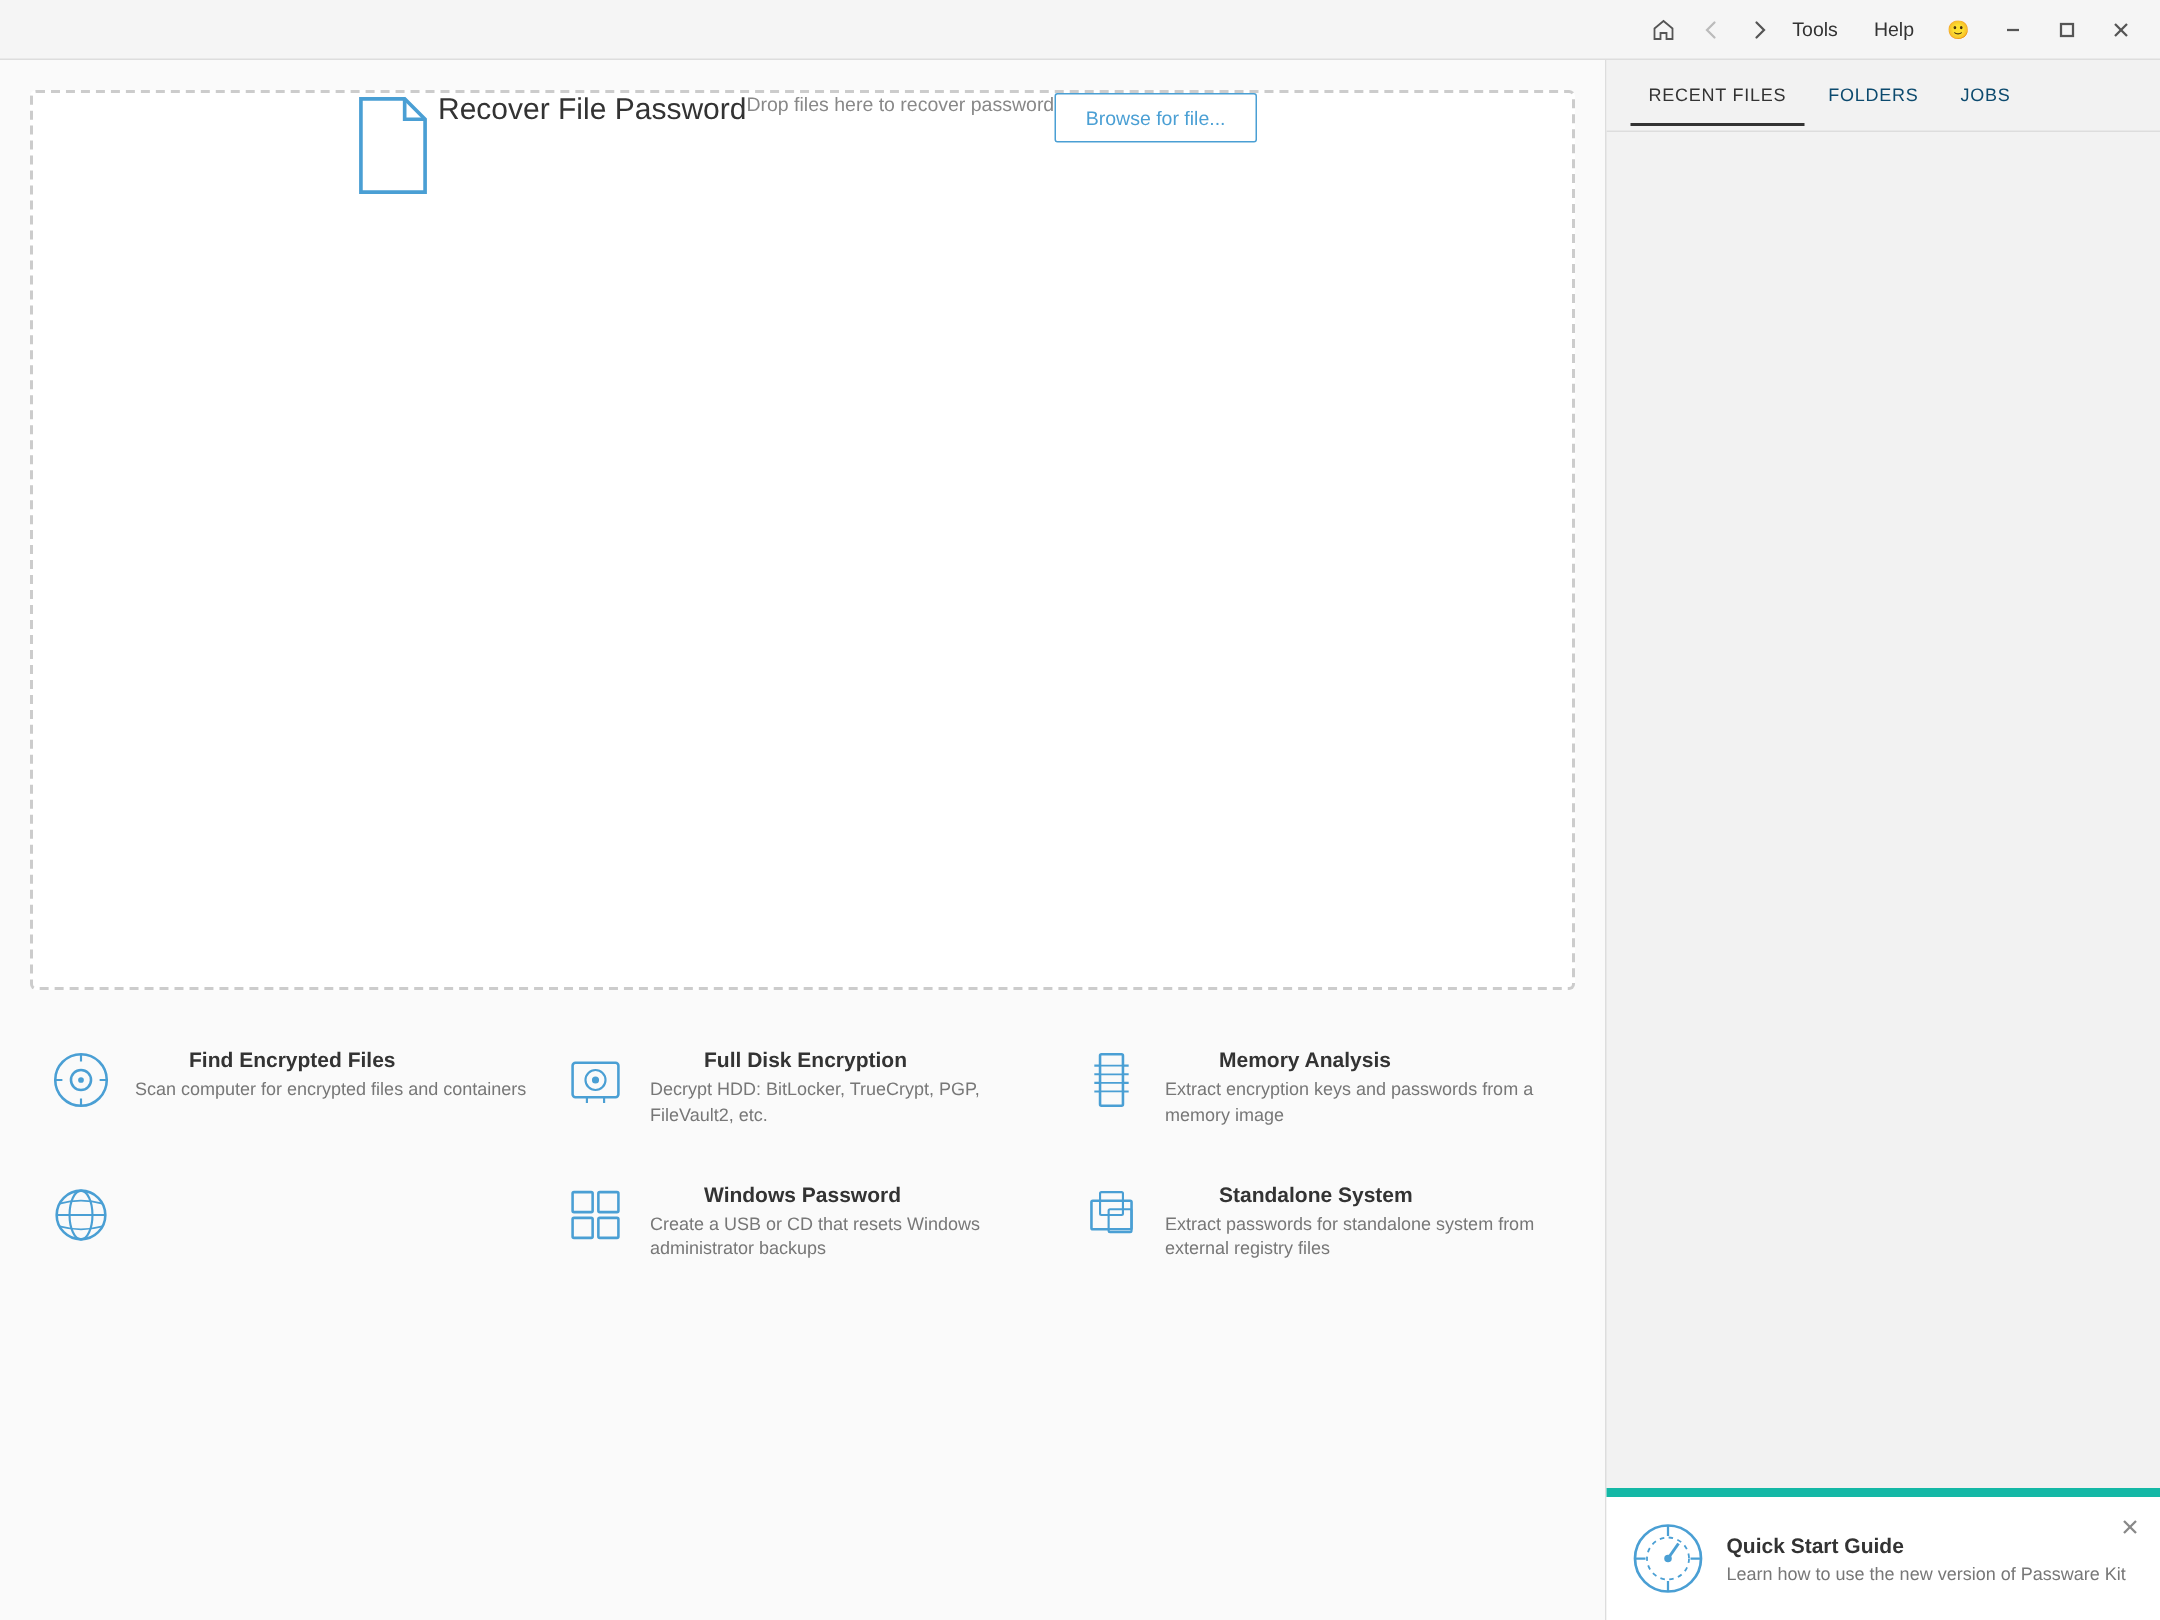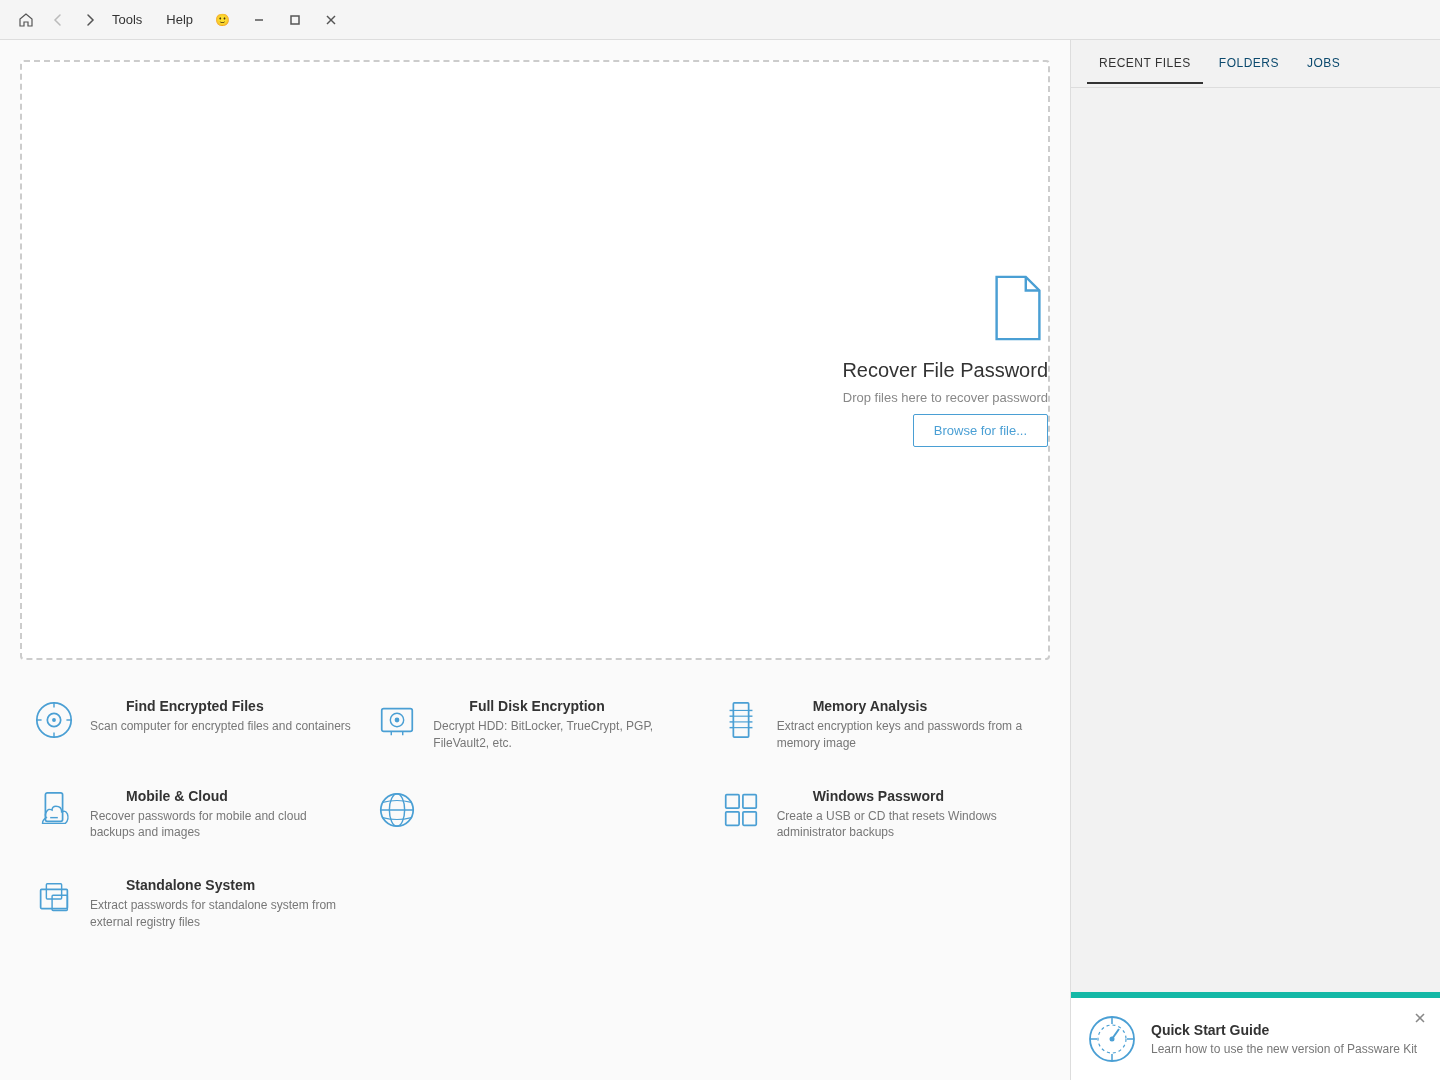--- a/index.html
+++ b/index.html
@@ -10,21 +10,21 @@
       height: 1080px;
       overflow: hidden;
       display: flex;
       flex-direction: column;
     }
 
     
     .title-bar {
       display: flex;
       align-items: center;
-      justify-content: flex-start;
+      justify-content: flex-end;
       background: #f5f5f5;
       padding: 0 12px;
       height: 40px;
       border-bottom: 1px solid #ddd;
       flex-shrink: 0;
     }
     .title-bar-left {
       display: flex;
       align-items: center;
       gap: 12px;
@@ -89,22 +89,22 @@
       overflow-y: auto;
     }
 
     
     .drop-zone {
       margin: 20px;
       border: 2px dashed #ccc;
       border-radius: 4px;
       background: white;
       display: flex;
-      flex-direction: column;
-      align-items: flex-end;
+      flex-direction: row;
+      align-items: flex-start;
       justify-content: center;
       min-height: 600px;
       cursor: pointer;
     }
 
     .file-icon {
       width: 60px;
       height: 70px;
       margin-bottom: 16px;
     }
@@ -365,33 +365,20 @@
             <line x1="30" y1="24" x2="34" y2="24" stroke="#4a9fd4" stroke-width="1.5"></line>
             <line x1="30" y1="30" x2="34" y2="30" stroke="#4a9fd4" stroke-width="1.5"></line>
           </svg>
         </div>
         <div class="feature-text">
           <h3>Memory Analysis</h3>
           <p>Extract encryption keys and passwords from a memory image</p>
         </div>
       </div>
 
-      <div class="feature-card">
-        <div class="feature-icon">
-          <svg viewBox="0 0 44 44" fill="none" xmlns="http://www.w3.org/2000/svg">
-            <rect x="13" y="4" width="18" height="30" rx="2" stroke="#4a9fd4" stroke-width="1.8" fill="none"></rect>
-            <line x1="18" y1="30" x2="26" y2="30" stroke="#4a9fd4" stroke-width="1.5"></line>
-            <path d="M10 36 Q10 32 14 30 Q12 28 14 24 Q16 20 20 22 Q20 18 24 18 Q30 18 30 24 Q34 22 36 26 Q38 32 34 36Z" stroke="#4a9fd4" stroke-width="1.5" fill="none"></path>
-          </svg>
-        </div>
-        <div class="feature-text">
-          <h3>Mobile &amp; Cloud</h3>
-          <p>Recover passwords for mobile and cloud backups and images</p>
-        </div>
-      </div>
 
       <div class="feature-card">
         <div class="feature-icon">
           <svg viewBox="0 0 44 44" fill="none" xmlns="http://www.w3.org/2000/svg">
             <circle cx="22" cy="22" r="17" stroke="#4a9fd4" stroke-width="1.8" fill="none"></circle>
             <ellipse cx="22" cy="22" rx="8" ry="17" stroke="#4a9fd4" stroke-width="1.5" fill="none"></ellipse>
             <line x1="5" y1="22" x2="39" y2="22" stroke="#4a9fd4" stroke-width="1.5"></line>
             <path d="M7 14 Q22 10 37 14" stroke="#4a9fd4" stroke-width="1.2" fill="none"></path>
             <path d="M7 30 Q22 34 37 30" stroke="#4a9fd4" stroke-width="1.2" fill="none"></path>
           </svg>

